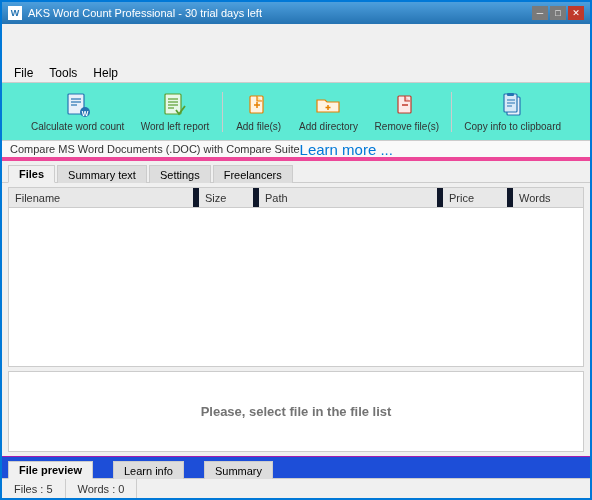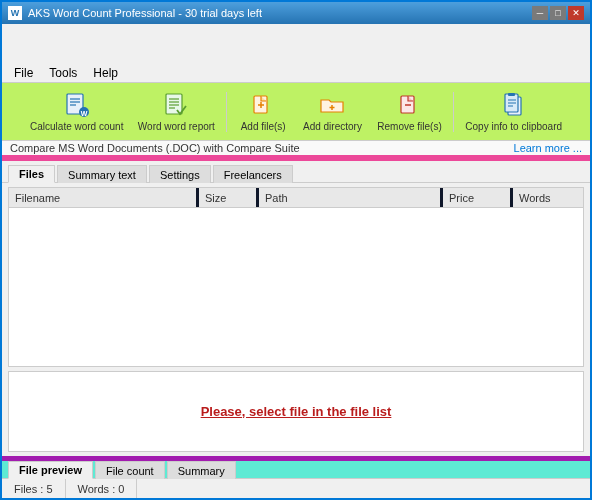--- a/index.html
+++ b/index.html
@@ -85,21 +85,21 @@
       margin-top: 39px;
     }
     .menu-item {
       padding: 2px 8px;
       cursor: pointer;
       font-size: 12px;
     }
 
     
     .toolbar {
-      background: #bef264;
+      background: #5eead4;
       border-bottom: 1px solid #ccc;
       display: flex;
       align-items: center;
       padding: 4px 23px;
       gap: 4px;
       height: 58px;
       flex-shrink: 0;
     }
     .toolbar-btn {
       display: flex;
@@ -137,34 +137,34 @@
     .icon-word-count { color: #2573b2; }
     .icon-report { color: #5a9e2f; }
     .icon-add-file { color: #e68000; }
     .icon-add-dir { color: #e68000; }
     .icon-remove { color: #c0392b; }
     .icon-clipboard { color: #2573b2; }
 
     
     .info-bar {
       background: #f9f9f9;
-      border-bottom: 6px solid #ec4899;
-      display: flex;
-      align-items: center;
-      justify-content: space-between;
+      border-bottom: 4px solid #ec4899;
+      display: flex;
+      align-items: center;
+      justify-content: flex-start;
       padding: 2px 8px;
       height: 20px;
       flex-shrink: 0;
     }
     .info-text {
       font-size: 11px;
       color: #333;
     }
     .learn-more {
-      font-size: 11px;
+      font-size: 15px;
       color: #0078d7;
       cursor: pointer;
       text-decoration: none;
     }
 
     
     .tabs {
       display: flex;
       align-items: flex-end;
       padding: 0 6px;
@@ -215,21 +215,21 @@
       display: grid;
       grid-template-columns: 190px 60px 1fr 70px 70px;
       background: #e8e8e8;
       border-bottom: 1px solid #ccc;
       height: 20px;
     }
     .col-header {
       padding: 2px 6px;
       font-size: 11px;
       font-weight: normal;
-      border-right: 3px solid #0f172a;
+      border-right: 6px solid #0f172a;
       display: flex;
       align-items: center;
       color: #333;
     }
     .col-header:last-child { border-right: none; }
     .table-body {
       height: calc(100% - 20px);
       background: white;
     }
 
@@ -241,33 +241,33 @@
       background: white;
       display: flex;
       align-items: center;
       justify-content: center;
       overflow: hidden;
       min-height: 80px;
     }
     .lower-message {
       font-size: 13px;
       font-weight: bold;
-      color: #b91c1c;
-      text-decoration: underline;
+      color: #737373;
     }
 
     
     .bottom-tabs {
       display: flex;
       align-items: flex-end;
       padding: 0 6px;
-      background: #5eead4;
-      border-top: 5px solid #a21caf;
+      background: #1d4ed8;
+      border-top: 1px solid #a21caf;
       flex-shrink: 0;
       height: 22px;
+      gap: 18px;
     }
 
     
     .status-bar {
       background: #f0f0f0;
       border-top: 1px solid #ccc;
       display: flex;
       align-items: center;
       height: 20px;
       flex-shrink: 0;
@@ -325,21 +325,21 @@
       <div class="toolbar-icon icon-report">
         <svg width="26" height="26" viewBox="0 0 26 26">
           <rect x="3" y="2" width="16" height="20" rx="1" fill="#e8f8e8" stroke="#5a9e2f" stroke-width="1.2"></rect>
           <line x1="6" y1="7" x2="16" y2="7" stroke="#5a9e2f" stroke-width="1.2"></line>
           <line x1="6" y1="10" x2="16" y2="10" stroke="#5a9e2f" stroke-width="1.2"></line>
           <line x1="6" y1="13" x2="16" y2="13" stroke="#5a9e2f" stroke-width="1.2"></line>
           <line x1="6" y1="16" x2="12" y2="16" stroke="#5a9e2f" stroke-width="1.2"></line>
           <polyline points="14,18 17,22 23,14" stroke="#5a9e2f" stroke-width="1.8" fill="none"></polyline>
         </svg>
       </div>
-      <span class="toolbar-label">Word word report</span>
+      <span class="toolbar-label">Word left report</span>
     </button>
 
     <div class="toolbar-sep"></div>
 
     <button class="toolbar-btn">
       <div class="toolbar-icon icon-add-file">
         <svg width="26" height="26" viewBox="0 0 26 26">
           <rect x="4" y="4" width="13" height="17" rx="1" fill="#fff3e0" stroke="#e68000" stroke-width="1.2"></rect>
           <polyline points="11,4 11,9 16,9" fill="#ffe0a0" stroke="#e68000" stroke-width="1.2"></polyline>
           <line x1="8" y1="13" x2="14" y2="13" stroke="#e68000" stroke-width="1.5"></line>
@@ -414,21 +414,21 @@
     </div>
 
     <div class="lower-panel">
       <span class="lower-message">Please, select file in the file list</span>
     </div>
 
   </div>
 
   <div class="bottom-tabs">
     <div class="tab active">File preview</div>
-    <div class="tab">File count</div>
+    <div class="tab">Learn info</div>
     <div class="tab">Summary</div>
   </div>
 
   <div class="status-bar">
     <div class="status-item">Files : 5</div>
     <div class="status-item">Words : 0</div>
   </div>
 
 </div>
 

